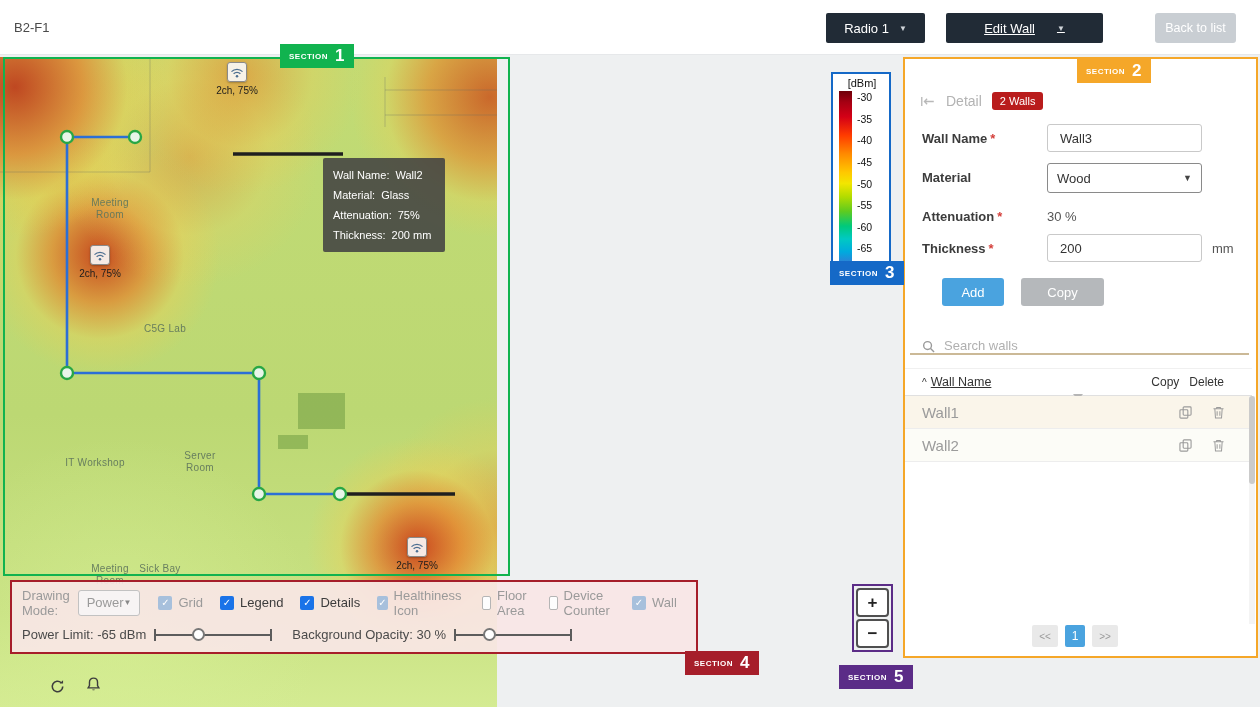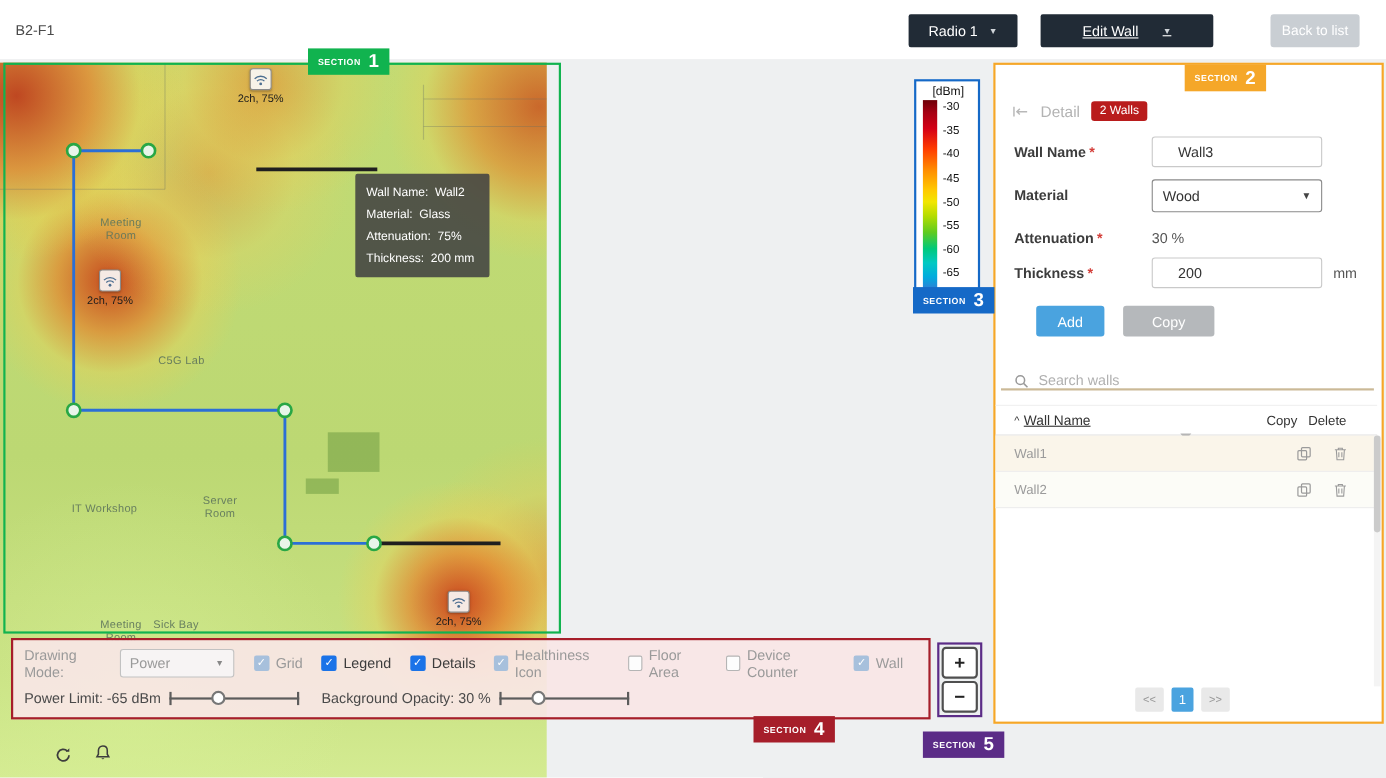--- a/index.html
+++ b/index.html
@@ -47,49 +47,49 @@
     background:linear-gradient(180deg,#6e0008 0%,#a50013 6%,#d40016 14%,#ff3c00 24%,#ff8a00 34%,#ffc800 44%,#f2e600 50%,#b4dc00 57%,#5fcb1f 65%,#00c97b 73%,#00c9c3 80%,#00aade 87%,#2f7fd6 93%,#2c55b0 100%); }
   .legend-ticks { display:flex; flex-direction:column; justify-content:space-between; font-size:10.5px; color:#111; }
 
   
   .panel { position:absolute; left:903px; top:57px; width:355px; height:601px; background:#fff; border:2px solid #f5a729; z-index:10; }
   .panel-header { position:absolute; left:15px; top:33px; display:flex; align-items:center; gap:10px; }
   .detail-label { font-size:14px; color:#b3b3b3; }
   .walls-badge { background:#b91c1c; color:#fff; font-size:11px; padding:3px 8px; border-radius:3px; }
   .f-label { position:absolute; left:17px; font-size:13px; font-weight:bold; color:#3c3c3c; }
   .req { color:#d43f3a; margin-left:3px; }
-  .f-input { position:absolute; left:142px; width:155px; height:28px; border:1px solid #c9c9c9; border-radius:3px; padding:0 23px; font-size:13px; color:#333; font-family:inherit; background:#fff; }
+  .f-input { position:absolute; left:142px; width:155px; height:28px; border:1px solid #c9c9c9; border-radius:3px; padding:0 12px; font-size:13px; color:#333; font-family:inherit; background:#fff; }
   .select-box { position:absolute; left:142px; width:155px; height:30px; border:1px solid #8a8a8a; border-radius:3px; background:#fff; display:flex; align-items:center; padding:0 9px; font-size:13px; color:#333; cursor:pointer; }
   .select-box .chev { margin-left:auto; font-size:9px; color:#444; }
   .f-static { position:absolute; left:142px; font-size:13px; color:#555; }
   .unit { position:absolute; left:307px; font-size:13px; color:#555; }
   .btn-add { position:absolute; left:37px; top:219px; width:62px; height:28px; background:#4aa3df; border:none; border-radius:3px; color:#fff; font-size:13px; cursor:pointer; font-family:inherit; }
   .btn-clear { position:absolute; left:116px; top:219px; width:83px; height:28px; background:#b5b8bb; border:none; border-radius:3px; color:#fff; font-size:13px; cursor:pointer; font-family:inherit; }
   .search-row { position:absolute; left:5px; top:264px; width:339px; height:32px; border-bottom:2px solid #cbb997; display:flex; align-items:flex-end; gap:9px; padding-left:12px; }
   .search-row input { flex:1; border:none; outline:none; background:transparent; font-size:13px; color:#555; font-family:inherit; }
   .search-row input::placeholder { color:#b0b0b0; }
   .thead { position:absolute; left:0; top:309px; width:347px; height:28px; border-top:1px solid #f0f0f0; border-bottom:1px solid #e0e0e0; display:flex; align-items:center; padding:0 28px 0 17px; font-size:12.5px; color:#333; }
   .sort-caret { font-size:10px; margin-right:4px; color:#333; }
   .th-name { text-decoration:underline; cursor:pointer; }
   .th-actions { margin-left:auto; display:flex; gap:10px; font-size:12px; }
   .sort-dd { position:absolute; left:168px; top:335px; width:0; height:0; border:5px solid transparent; border-top:6px solid #b5b5b5; }
-  .trow { position:absolute; left:0; width:347px; height:33px; display:flex; align-items:center; padding:0 28px 0 17px; border-bottom:1px solid #ededed; font-size:12px; color:#9b9b9b; }
+  .trow { position:absolute; left:0; width:347px; height:33px; display:flex; align-items:center; padding:0 28px 0 17px; border-bottom:1px solid #ededed; font-size:15px; color:#9b9b9b; }
   .trow.r0 { top:337px; background:#faf5ea; }
   .trow.r1 { top:370px; background:#fcfcf7; }
   .row-icons { margin-left:auto; display:flex; gap:21px; }
   .row-icons span { cursor:pointer; display:flex; }
   .sb-track { position:absolute; right:1px; top:337px; width:6px; height:228px; background:#f4f4f4; }
   .sb-thumb { width:6px; height:88px; background:#cbcbcb; border-radius:3px; cursor:pointer; }
   .pager { position:absolute; left:127px; top:566px; display:flex; gap:7px; align-items:center; }
   .pg { height:22px; border:none; border-radius:2px; display:flex; align-items:center; justify-content:center; cursor:pointer; font-family:inherit; }
   .pg.nav { width:26px; background:#e9e9e9; color:#9a9a9a; font-size:10px; }
   .pg.cur { width:20px; background:#4aa3df; color:#fff; font-size:12px; }
 
   
-  .toolbar { position:absolute; left:10px; top:580px; width:836px; height:74px; background:rgba(248,230,230,.92); border:2px solid #a61e2a; z-index:20; }
+  .toolbar { position:absolute; left:10px; top:580px; width:688px; height:74px; background:rgba(248,230,230,.92); border:2px solid #a61e2a; z-index:20; }
   .t-row1 { position:absolute; left:10px; top:7px; right:6px; height:27px; display:flex; align-items:center; }
   .t-row2 { position:absolute; left:10px; top:39px; right:6px; height:27px; display:flex; align-items:center; }
   .dim-label { color:#9a9a9a; font-size:13px; }
   .dd { width:113px; height:26px; border:1px solid #c2c2c2; border-radius:3px; background:#f7f4f4; color:#9a9a9a; font-size:13px; display:flex; align-items:center; padding:0 8px; margin:0 18px 0 8px; cursor:default; }
   .dd .chev { margin-left:auto; font-size:8px; color:#888; }
   .cb-group { display:flex; align-items:center; gap:6px; margin-right:17px; }
   .cb { width:14px; height:14px; border-radius:2px; display:flex; align-items:center; justify-content:center; cursor:pointer; }
   .cb.on  { background:#1a73e8; }
   .cb.on-dis { background:#a7c0dc; }
   .cb.off { background:#fdfdfd; border:1px solid #b5b5b5; }

